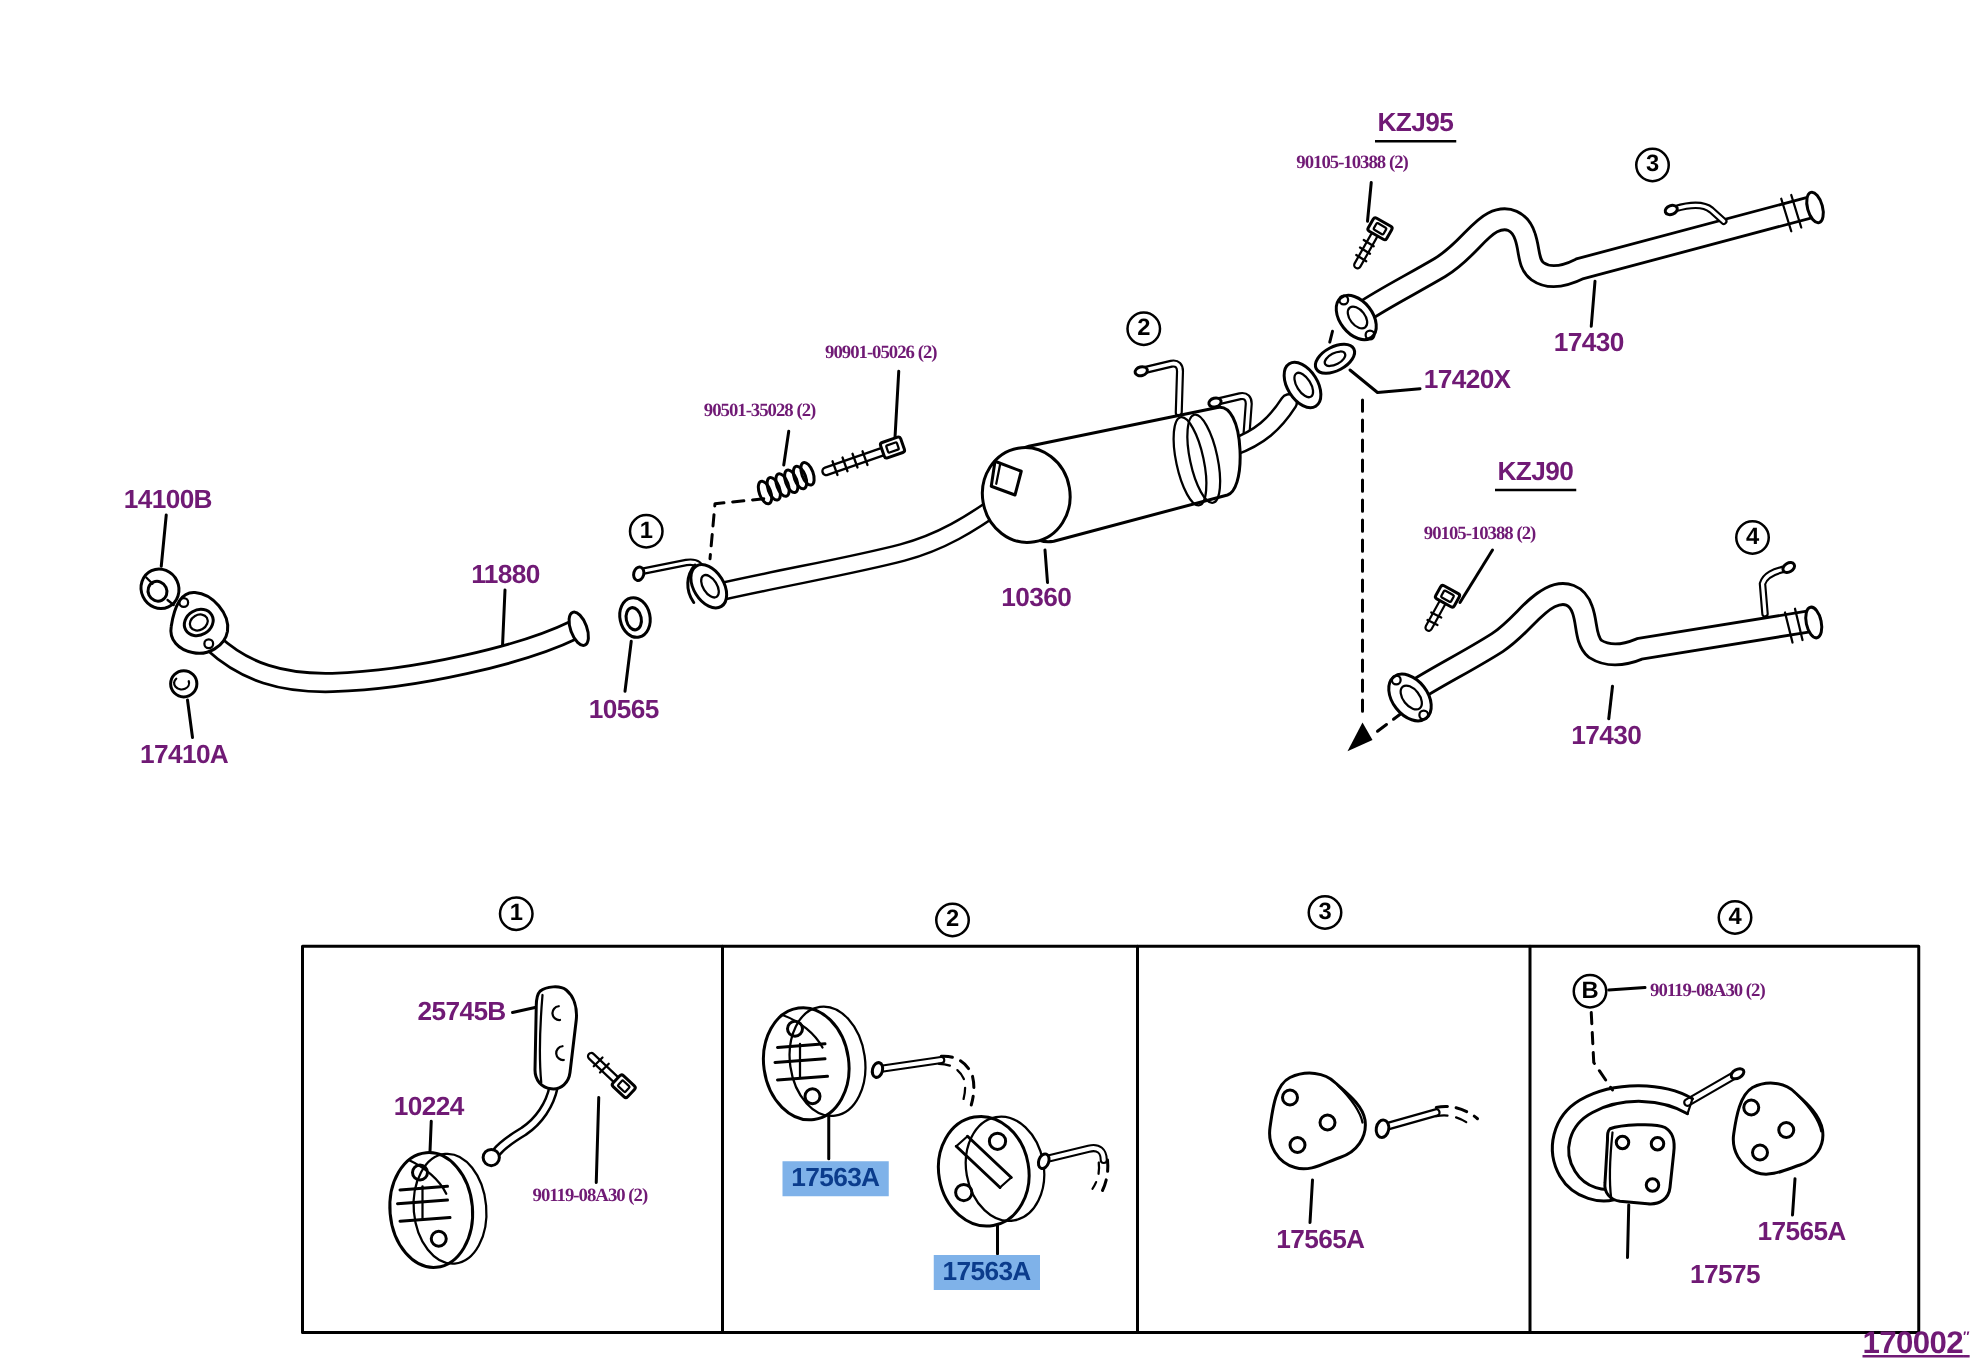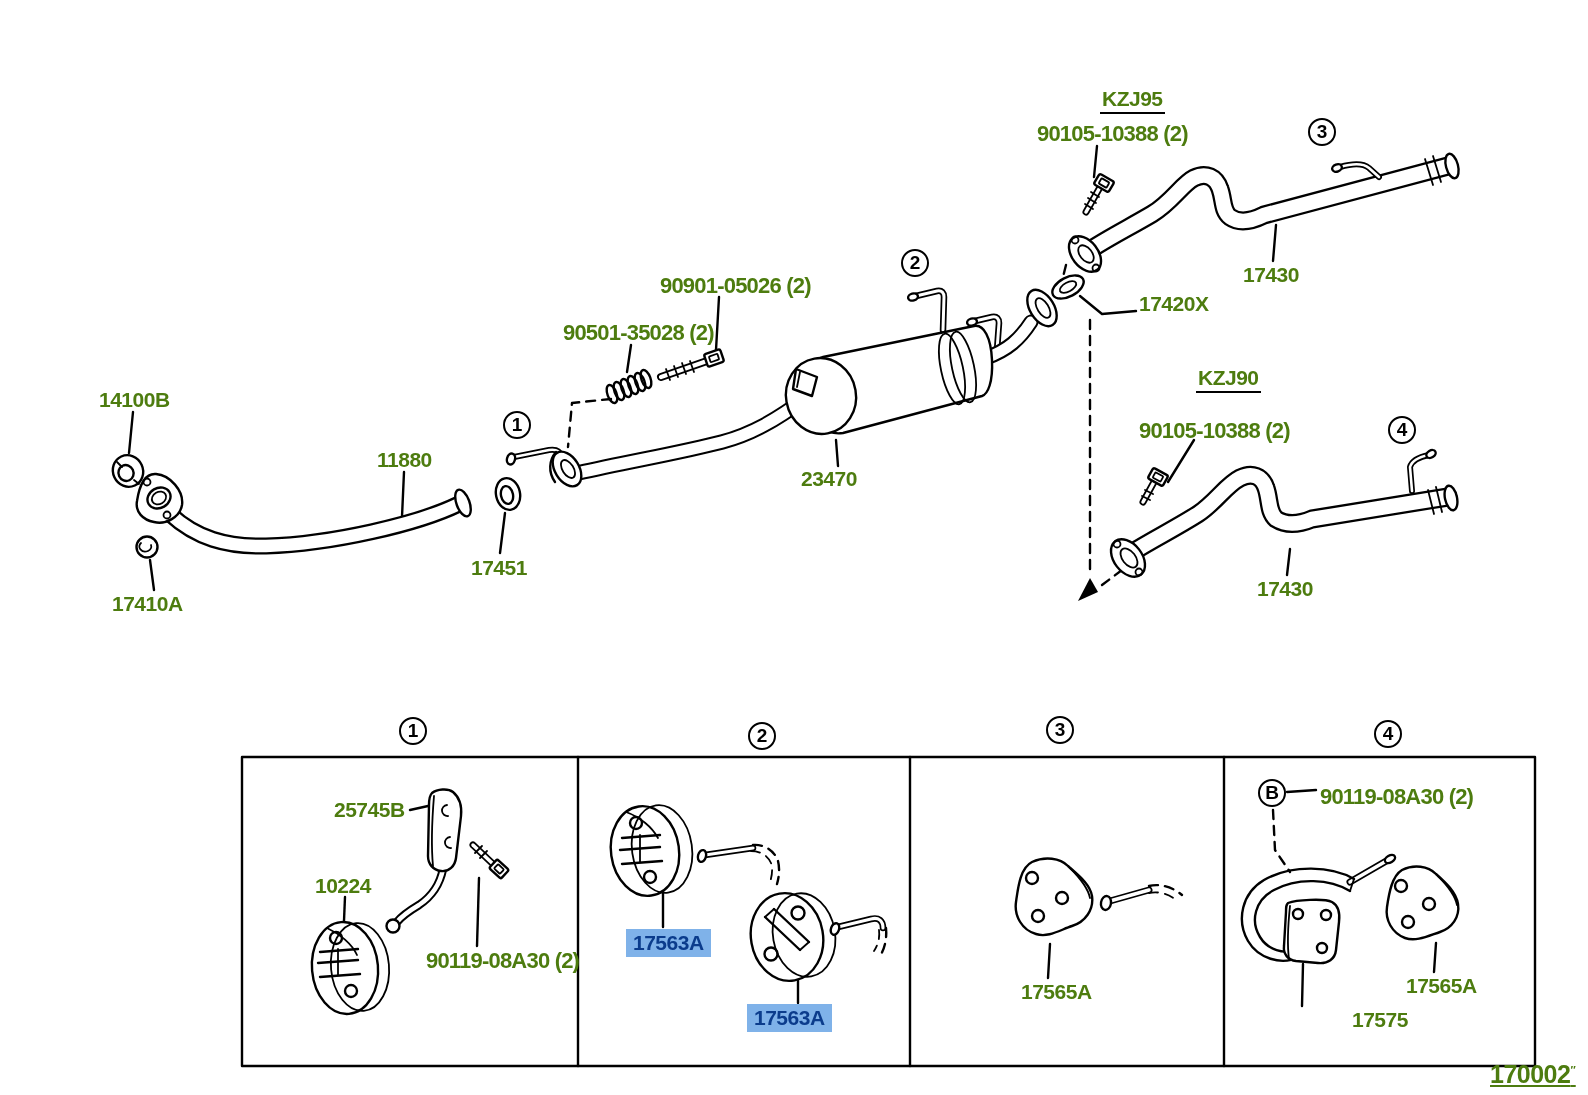--- a/index.html
+++ b/index.html
@@ -1,21 +1,21 @@
 <!DOCTYPE html>
 <html style="--hl-bg: #7FB2E9; --hl-tx: #0B3C8C;"><head>
 <meta charset="utf-8">
 <style>
   html,body{margin:0;padding:0;background:#fff;}
   #stage{position:relative;width:1588px;height:1095px;background:#fff;overflow:hidden;
          font-family:"Liberation Sans",sans-serif;}
   #art{position:absolute;left:0;top:0;}
-  .lbl{position:absolute;font-weight:700;font-size:21px;letter-spacing:-0.5px;color:#4d7c0f;
+  .lbl{position:absolute;font-weight:700;font-size:21px;letter-spacing:-0.5px;color:#701a75;
        white-space:nowrap;line-height:1;}
-  .sm{font-size:22px;letter-spacing:-0.8px;}
+  .sm{font-size:15px;letter-spacing:-0.8px;font-family:Liberation Serif, serif;}
   .heading{border-bottom:2.5px solid #000;padding:0 2px 3px 2px;}
   .fig{font-size:25px;letter-spacing:-0.5px;text-decoration:underline;}
   .fig sup{font-size:11px;letter-spacing:0;}
   .hl{background:var(--hl-bg,#7FB2E9);color:var(--hl-tx,#0B3C8C);padding:3px 7px 4px 7px;}
   .callout{position:absolute;width:28px;height:28px;border:2.6px solid #000;border-radius:50%;
        box-sizing:border-box;text-align:center;font-weight:700;font-size:19px;line-height:23px;color:#000;}
   svg .k{stroke:#000;fill:none;stroke-width:2.4;stroke-linecap:round;stroke-linejoin:round;}
   svg .kf{stroke:#000;fill:#fff;stroke-width:2.4;stroke-linecap:round;stroke-linejoin:round;}
   svg .thin{stroke-width:1.8;}
   svg .po{stroke:#000;fill:none;stroke-linecap:round;stroke-linejoin:round;}
@@ -292,24 +292,24 @@
 </svg>
 
 <div class="callout" style="left:503px;top:411px">1</div>
 <div class="callout" style="left:901px;top:249px">2</div>
 <div class="callout" style="left:1308px;top:118px">3</div>
 <div class="callout" style="left:1388px;top:416px">4</div>
 
 <div class="lbl" style="left:99px;top:389px">14100B</div>
 <div class="lbl" style="left:377px;top:449px">11880</div>
 <div class="lbl" style="left:112px;top:593px">17410A</div>
-<div class="lbl" style="left:471px;top:557px">17451</div>
+<div class="lbl" style="left:471px;top:557px">10565</div>
 <div class="lbl sm" style="left:563px;top:322px">90501-35028 (2)</div>
 <div class="lbl sm" style="left:660px;top:275px">90901-05026 (2)</div>
-<div class="lbl" style="left:801px;top:468px">23470</div>
+<div class="lbl" style="left:801px;top:468px">10360</div>
 <div class="lbl" style="left:1139px;top:293px">17420X</div>
 <div class="lbl heading" style="left:1100px;top:88px">KZJ95</div>
 <div class="lbl sm" style="left:1037px;top:123px">90105-10388 (2)</div>
 <div class="lbl" style="left:1243px;top:264px">17430</div>
 <div class="lbl heading" style="left:1196px;top:367px">KZJ90</div>
 <div class="lbl sm" style="left:1139px;top:420px">90105-10388 (2)</div>
 <div class="lbl" style="left:1257px;top:578px">17430</div>
 
 <div class="callout" style="left:399px;top:717px">1</div>
 <div class="callout" style="left:748px;top:722px">2</div>

